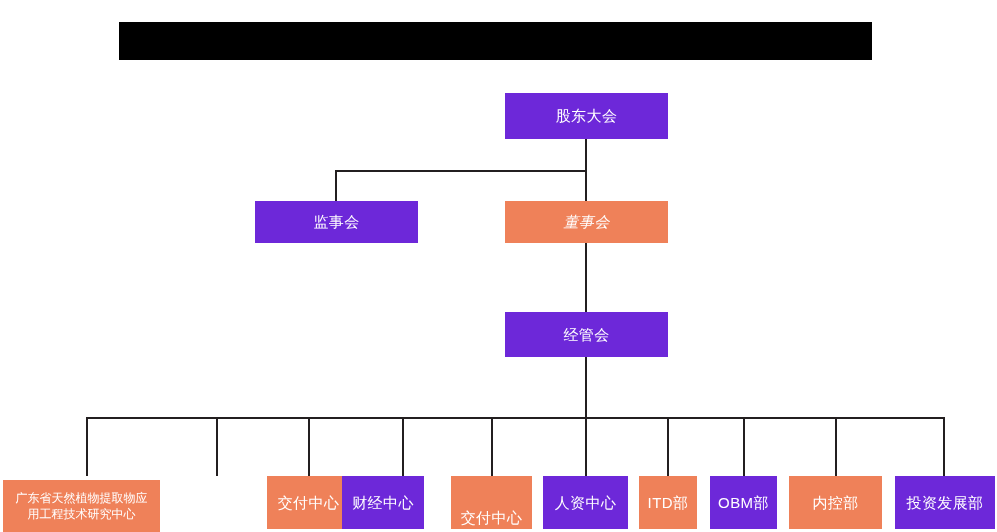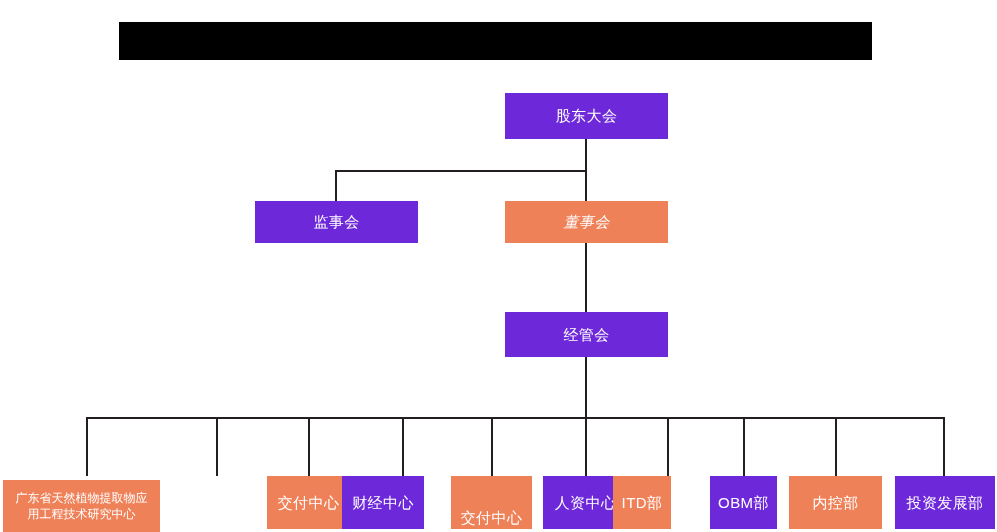--- a/index.html
+++ b/index.html
@@ -112,21 +112,21 @@
   </div>
 
   <div class="node light" style="left:451px; top:476px; width:81px; height:53px; font-size:15px;align-items:flex-end;">
     <span class="label">交付中心</span>
   </div>
 
   <div class="node dark" style="left:543px; top:476px; width:85px; height:53px; font-size:15px;">
     <span class="label">人资中心</span>
   </div>
 
-  <div class="node light" style="left:613px; top:476px; width:58px; height:53px; font-size:15px;">
+  <div class="node light" style="left:639px; top:476px; width:58px; height:53px; font-size:15px;">
     <span class="label">ITD部</span>
   </div>
 
   <div class="node dark" style="left:710px; top:476px; width:67px; height:53px; font-size:15px;">
     <span class="label">OBM部</span>
   </div>
 
   <div class="node light" style="left:789px; top:476px; width:93px; height:53px; font-size:15px;">
     <span class="label">内控部</span>
   </div>

